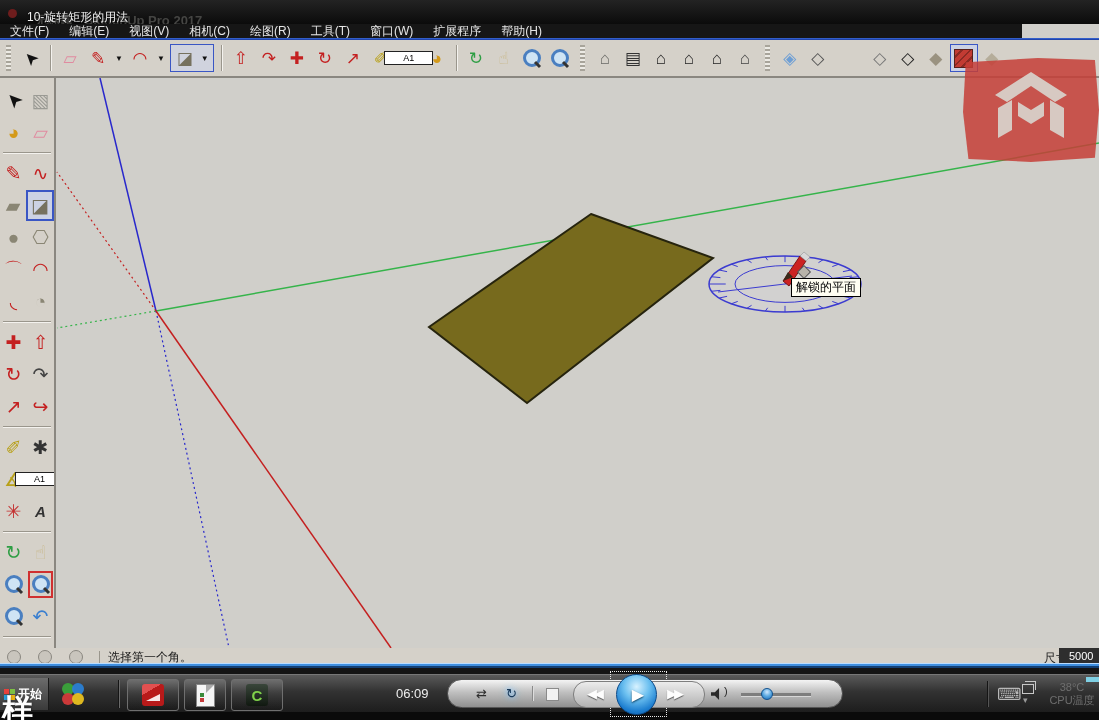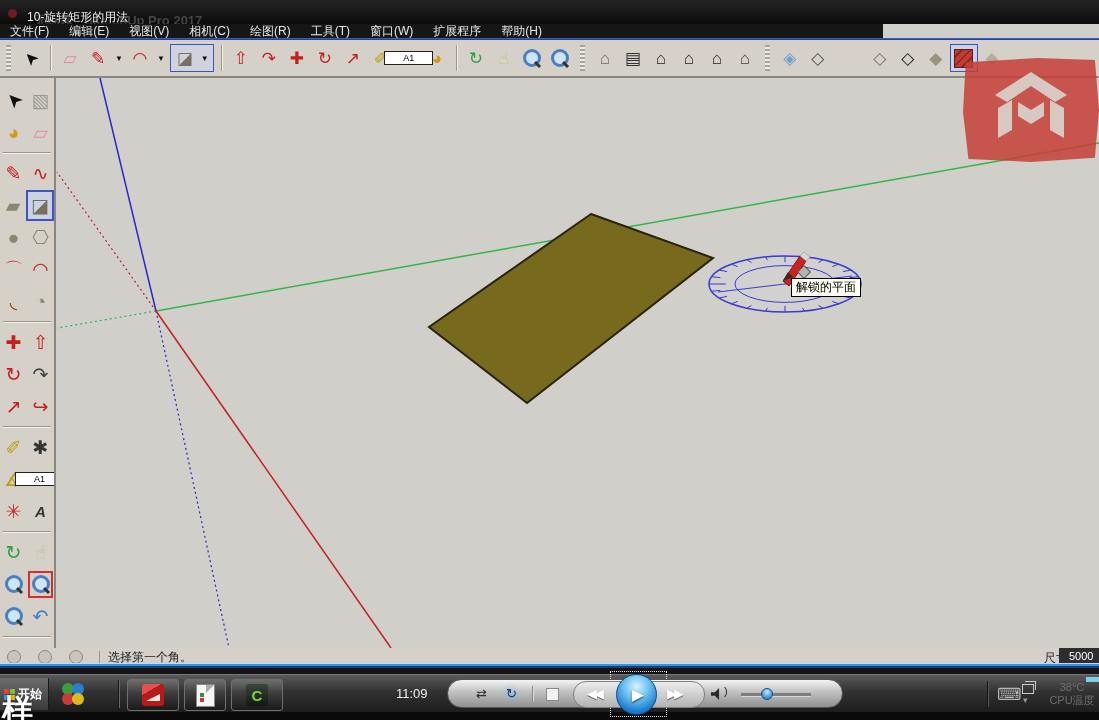--- a/index.html
+++ b/index.html
@@ -7,21 +7,21 @@
     font-family:"Liberation Sans","DejaVu Sans",sans-serif;background:#d0cfca;
     -webkit-font-smoothing:antialiased;}
   
   #titlebar{position:absolute;left:0;top:0;width:1099px;height:24px;
     background:linear-gradient(#232323,#0b0b0b);overflow:hidden;}
   #app-icon{position:absolute;left:8px;top:9px;width:9px;height:9px;border-radius:50%;
     background:#6e1d1d;}
   #ghost-title{position:absolute;left:34px;top:12px;font-size:13px;font-weight:bold;color:#454543;}
   #video-title{position:absolute;left:27px;top:9px;font-size:12px;color:#f2f2f2;
     text-shadow:0 1px 2px #000;}
-  #menubar{position:absolute;left:0;top:24px;width:883px;height:14px;background:#161616;
+  #menubar{position:absolute;left:0;top:24px;width:1022px;height:14px;background:#161616;
     display:flex;align-items:center;}
   .menu-item{color:#e6e6e6;font-size:12px;padding:0 10px;line-height:14px;white-space:nowrap;}
   #blueline{position:absolute;left:0;top:38px;width:1099px;height:2px;
     background:linear-gradient(#3a6ad8,#17379c);}
   
   #toolbar{position:absolute;left:0;top:40px;width:1099px;height:36px;background:#d5d1c9;
     border-bottom:2px solid #8a8780;display:flex;align-items:center;}
   .tbtn{position:relative;width:26px;height:26px;display:flex;align-items:center;justify-content:center;
     font-size:17px;line-height:1;border:1px solid transparent;flex:0 0 auto;}
   .tbtn.sel{border:1px solid #3a56c4;background:#ccd2e4;}
@@ -521,21 +521,21 @@
     <div id="restore-icon"></div>
     <div id="tray-caret">▾</div>
     <div id="cpu-widget">
       <div>38°C</div>
       <div>CPU温度</div>
     </div>
     <div id="teal-sliver"></div>
   </div>
   <div id="bottomstrip"></div>
 
-  <div id="ptime">11:09</div>
+  <div id="ptime">06:09</div>
   <div id="playfocus"></div>
   <div id="pill">
     <span class="pglyph" id="p-shuffle">⇄</span>
     <span class="pglyph" id="p-repeat">↻</span>
     <span id="p-div"></span>
     <span id="p-stop"></span>
     <span id="p-transport"></span>
     <span class="pglyph" id="p-rew">◀◀</span>
     <span class="pglyph" id="p-ffwd">▶▶</span>
     <span id="p-play">

